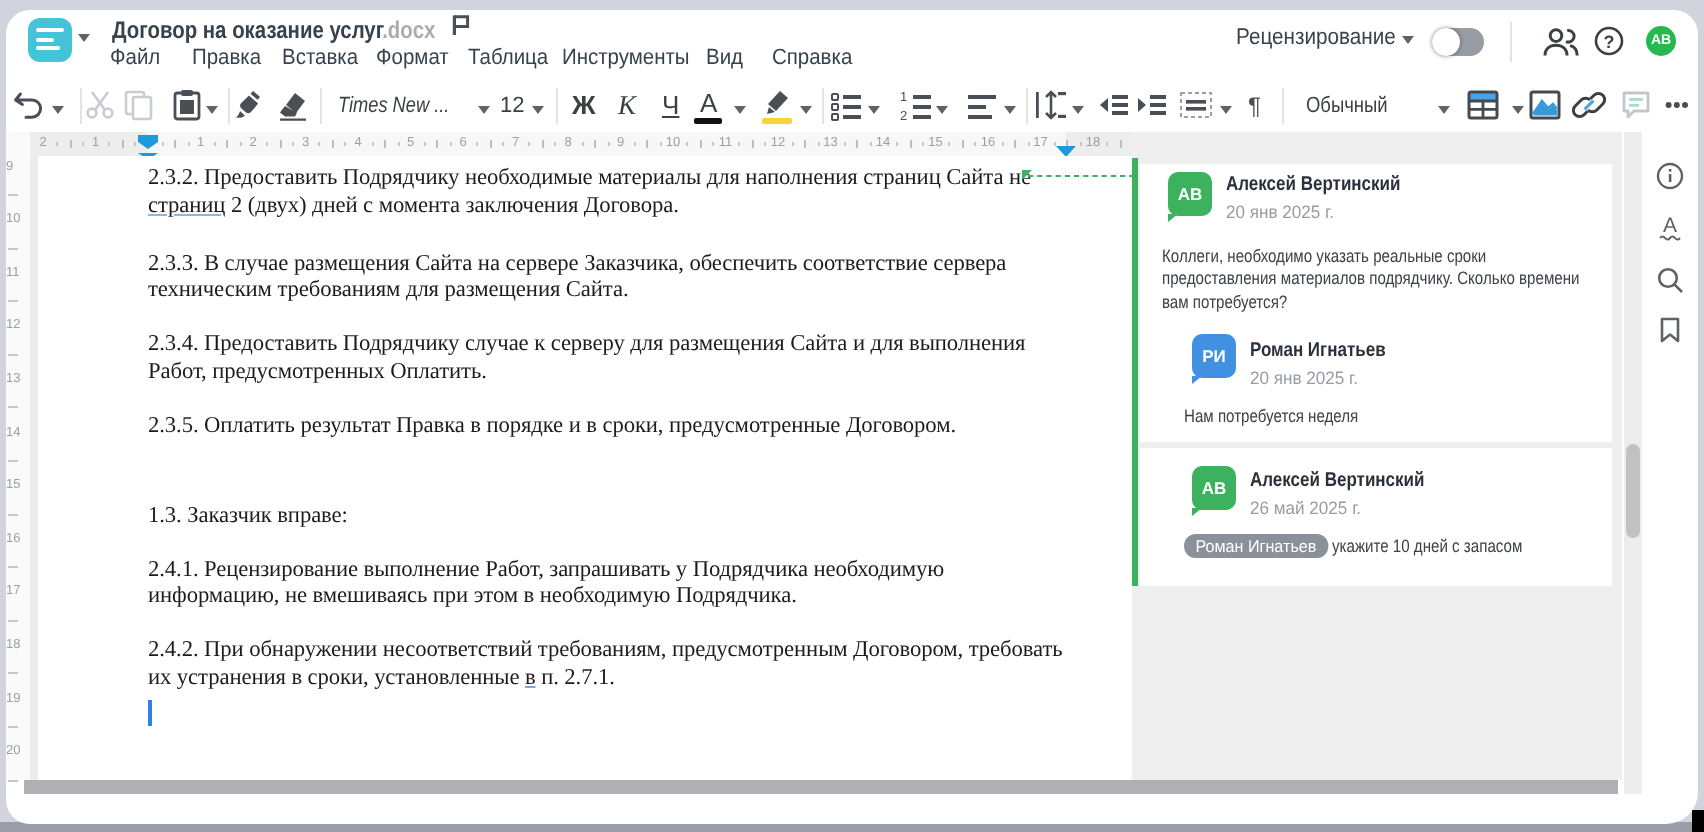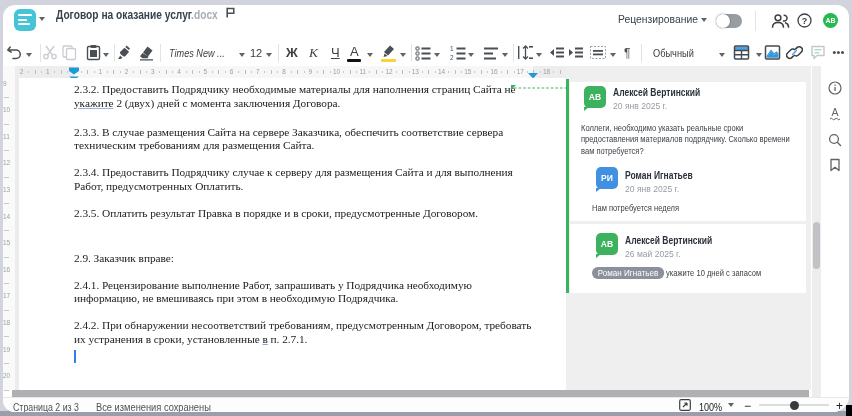--- a/index.html
+++ b/index.html
@@ -70,20 +70,30 @@
       </div>
   <div class="abs" style="left:39px;top:17px;">
         <span class="caret"></span>
       </div>
   <div id="title">Договор на оказание услуг<span class="ext">.docx</span></div>
   <div class="abs" style="left:226px;top:7px;">
     <svg width="10" height="11" viewBox="0 0 10 11">
           <path d="M1.2 0.8 V10.5" stroke="#4a4f55" stroke-width="1.6"></path>
           <path d="M1.2 1.4 H7.8 V6.2 H1.2" fill="none" stroke="#4a4f55" stroke-width="1.5"></path>
         </svg>
+  </div>
+  <div id="menubar">
+    <span style="left:55px;">Файл</span>
+        <span style="left:96px;">Правка</span>
+        <span style="left:141px;">Вставка</span>
+        <span style="left:188px;">Формат</span>
+        <span style="left:234px;">Таблица</span>
+        <span style="left:281px;">Инструменты</span>
+        <span style="left:353px;">Вид</span>
+        <span style="left:386px;">Справка</span>
   </div>
 
   <div class="abs" style="left:618px;top:13px;font-size:11.5px;color:#37424c;transform:scaleX(0.9);transform-origin:0 0;white-space:nowrap;">Рецензирование</div>
   <div class="abs" style="left:701px;top:18px;">
         <span class="caret"></span>
       </div>
   <div class="abs" style="left:716px;top:14px;width:26px;height:14px;border-radius:7px;background:#989ca3;"></div>
   <div class="abs" style="left:716px;top:14px;width:14px;height:14px;border-radius:7px;background:#fff;box-shadow:0 0 2px rgba(0,0,0,.45);"></div>
   <div class="abs" style="left:755px;top:11px;width:1px;height:20px;background:#e1e3e6;"></div>
   <div class="abs" style="left:771px;top:13px;">
@@ -416,27 +426,27 @@
         <div class="vnum" style="top: 279.6px;">19</div>
         <div class="vtick" style="top: 296.9px;"></div>
         <div class="vnum" style="top: 306.2px;">20</div>
         <div class="vtick" style="top: 323.5px;"></div>
       </div>
 
   <div id="docarea"></div>
   <div id="page"></div>
   <div id="doctext">
         <div class="dtext" style="top: 83.4px;">2.3.2. Предоставить Подрядчику необходимые материалы для наполнения страниц Сайта не</div>
-        <div class="dtext" style="top: 96.9px;"><u style="text-decoration-color:#90b4dd">укажите</u> 2 (двух) дней с момента заключения Договора.</div>
+        <div class="dtext" style="top: 96.9px;"><u style="text-decoration-color:#90b4dd">страниц</u> 2 (двух) дней с момента заключения Договора.</div>
         <div class="dtext" style="top: 125.9px;">2.3.3. В случае размещения Сайта на сервере Заказчика, обеспечить соответствие сервера</div>
         <div class="dtext" style="top: 139.4px;">техническим требованиям для размещения Сайта.</div>
         <div class="dtext" style="top: 166.3px;">2.3.4. Предоставить Подрядчику случае к серверу для размещения Сайта и для выполнения</div>
         <div class="dtext" style="top: 179.8px;">Работ, предусмотренных Оплатить.</div>
         <div class="dtext" style="top: 206.8px;">2.3.5. Оплатить результат Правка в порядке и в сроки, предусмотренные Договором.</div>
-        <div class="dtext" style="top: 252px;">2.9. Заказчик вправе:</div>
+        <div class="dtext" style="top: 252px;">1.3. Заказчик вправе:</div>
         <div class="dtext" style="top: 279px;">2.4.1. Рецензирование выполнение Работ, запрашивать у Подрядчика необходимую</div>
         <div class="dtext" style="top: 292.4px;">информацию, не вмешиваясь при этом в необходимую Подрядчика.</div>
         <div class="dtext" style="top: 319.4px;">2.4.2. При обнаружении несоответствий требованиям, предусмотренным Договором, требовать</div>
         <div class="dtext" style="top: 332.9px;">их устранения в сроки, установленные <u style="text-decoration-color:#7da7d8">в</u> п. 2.7.1.</div>
         <div class="abs" style="left: 74px; top: 350px; width: 1.5px; height: 13px; background: rgb(47, 128, 237);"></div>
         <div class="abs">
           <svg style="position:absolute;left:508px;top:84px" width="60" height="8" viewBox="0 0 60 8">
             <path d="M3 1 L8 1 L3 6 z" fill="#3cb15e"></path>
             <line x1="6" y1="4" x2="60" y2="4" stroke="#3cb15e" stroke-width="1.1" stroke-dasharray="2.6 2"></line>
           </svg>
@@ -486,30 +496,14 @@
           </svg>
         </div>
     <div class="abs" style="left:8px;top:92px;">
           <svg width="12" height="14" viewBox="0 0 12 14">
             <path d="M2 1.5 h8 v11 l-4-3.2 -4 3.2 z" fill="none" stroke="#5f6368" stroke-width="1.3" stroke-linejoin="round"></path>
           </svg>
         </div>
   </div>
 
   <div id="hscroll"></div>
-  <div id="statusbar">
-    <span style="position:absolute;left:13px;top:4px;transform:scaleX(0.88);transform-origin:0 0;white-space:nowrap;">Страница 2 из 3</span>
-    <span style="position:absolute;left:96px;top:4px;transform:scaleX(0.93);transform-origin:0 0;white-space:nowrap;">Все изменения сохранены</span>
-    <span style="position:absolute;left:679px;top:1px;">
-          <svg width="12" height="12" viewBox="0 0 12 12">
-            <rect x="0.7" y="0.7" width="10.6" height="10.6" rx="1.5" fill="none" stroke="#3c4043" stroke-width="1.2"></rect>
-            <path d="M4 8 L8 4 M8 4 h-2.7 M8 4 v2.7" stroke="#3c4043" stroke-width="1.2" fill="none"></path>
-          </svg>
-        </span>
-    <span style="position:absolute;left:699px;top:4px;color:#202124;transform:scaleX(0.9);transform-origin:0 0;">100%</span>
-    <span style="position:absolute;left:728px;top:5px;" class="caret"></span>
-    <span style="position:absolute;left:744px;top:1px;font-size:12px;color:#202124;">−</span>
-    <span style="position:absolute;left:759px;top:6px;width:70px;height:2px;background:#dadce0;border-radius:1px;"></span>
-    <span style="position:absolute;left:790px;top:3px;width:9px;height:9px;border-radius:50%;background:#37393d;"></span>
-    <span style="position:absolute;left:836px;top:1px;font-size:12px;color:#202124;">+</span>
-  </div>
 </div>
   </div>
 
 </body></html>

